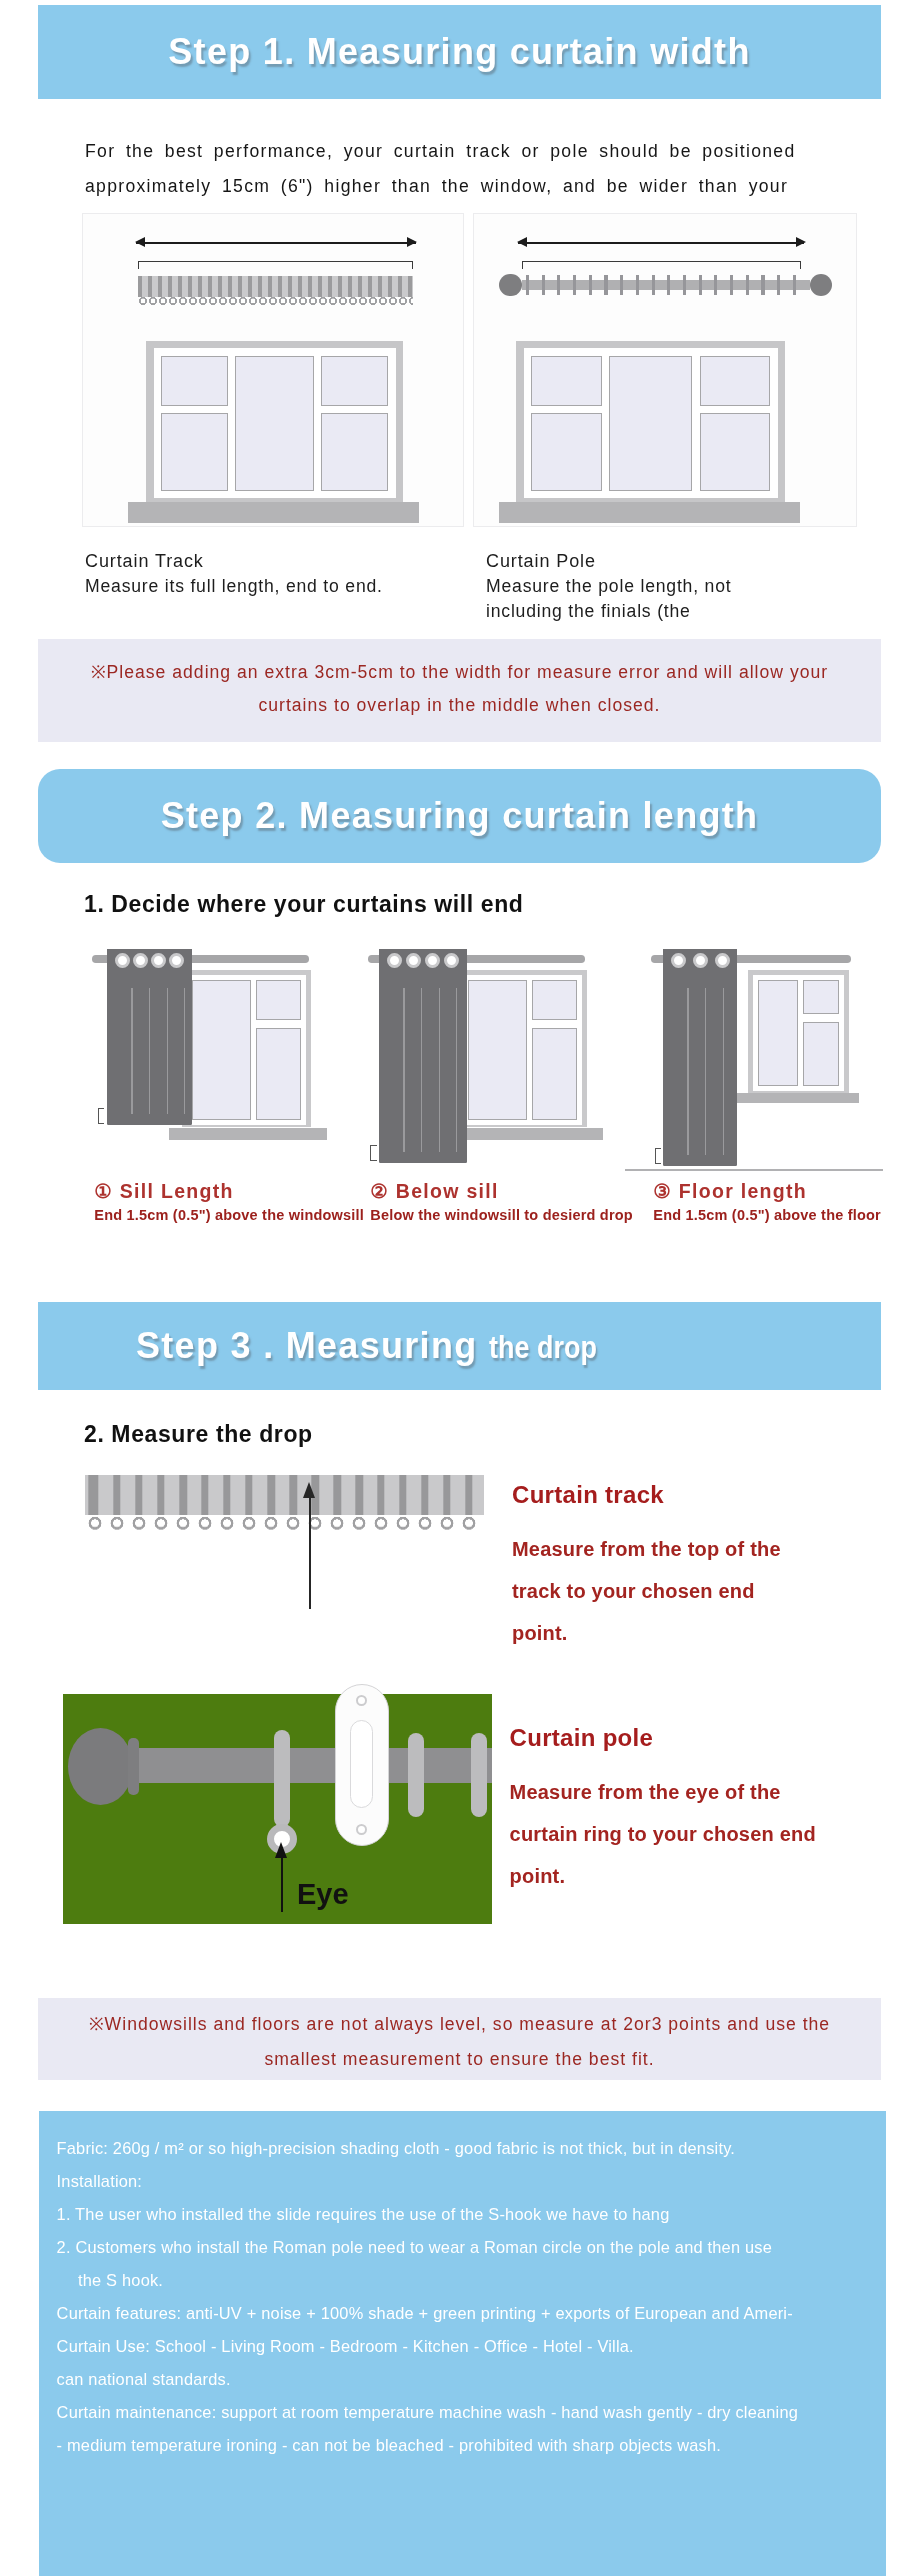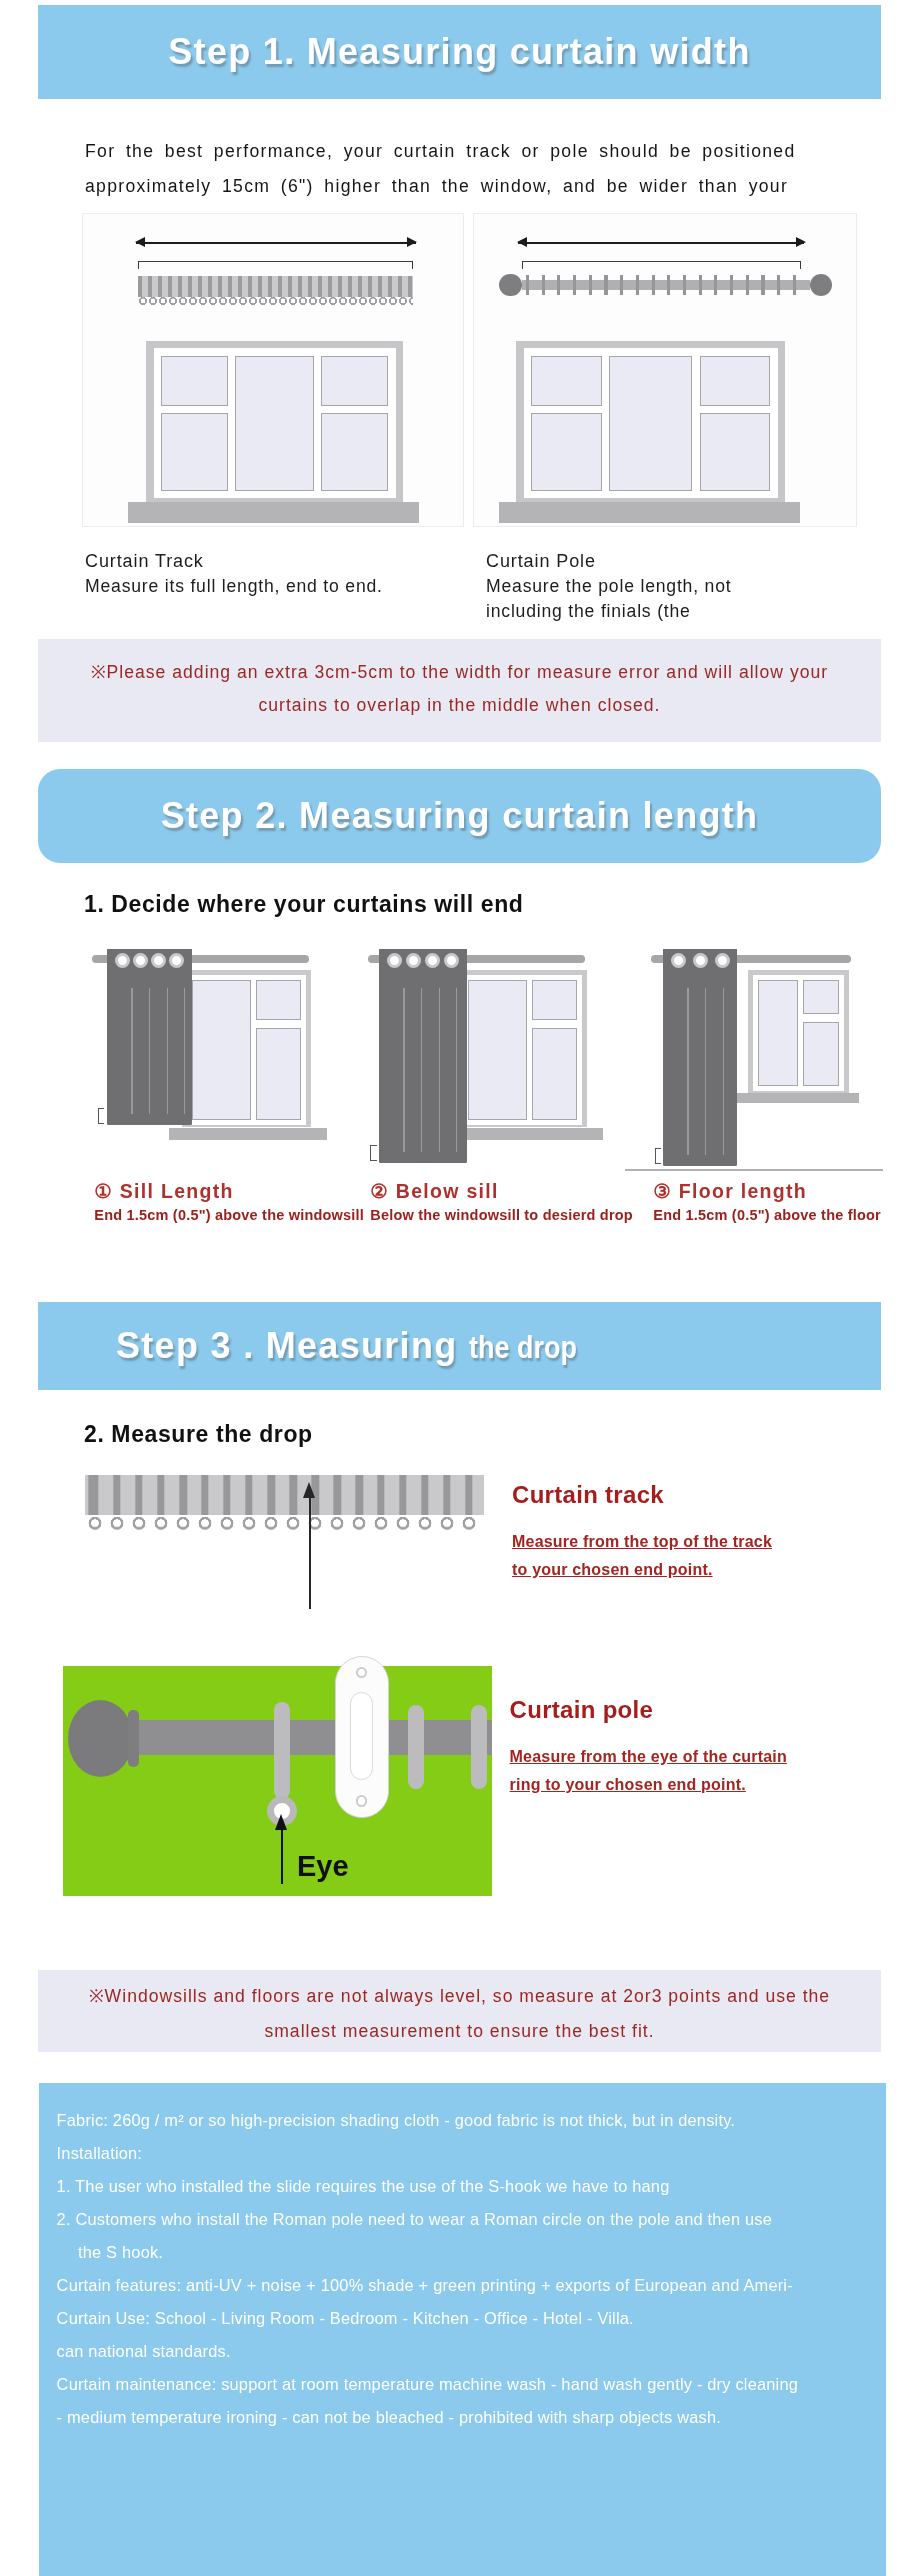--- a/index.html
+++ b/index.html
@@ -11,21 +11,21 @@
   .banner {
     margin-left: 38px; width: 843px; height: 94px;
     background: #8BCAEC; color: #ffffff;
     font-size: 36px; font-weight: 700; letter-spacing: 1.3px;
     text-align: center; line-height: 94px;
     text-shadow: 1.9px 2.5px 1.9px rgba(95,115,130,.55);
     white-space: nowrap;
   }
   .banner.b1 { margin-top: 5px; }
   .banner.b2 { margin-top: 26.4px; border-radius: 22px; }
-  .banner.b3 { margin-top: 79px; height: 88px; line-height: 88px; text-align: left; padding-left: 78px; }
+  .banner.b3 { margin-top: 79px; height: 88px; line-height: 88px; text-align: left; padding-left: 98px; }
   .b3suf { display: inline-block; transform: scaleX(.87); transform-origin: left center; margin-left: 11.3px; font-size: 31px; letter-spacing: 0; }
 
   
   .intro {
     margin: 35px 0 0 85px; width: 769px;
     font-size: 17.6px; line-height: 35px; color: #161616;
     letter-spacing: 1.3px; word-spacing: 4.4px;
   }
   .illus-row { margin: 8.8px 0 0 82px; display: flex; gap: 9.4px; }
   .panel { position: relative; width: 382px; height: 314px; background: #fdfdfd; border: 0.6px solid #ececee; }
@@ -103,24 +103,24 @@
     background-position: 6.3px 0; }
   .track3rings { position: absolute; top: 40px; left: 0; width: 399px; height: 17.6px;
     background-image: radial-gradient(circle at 10px 8.2px, #ffffff 0 3.8px, #a0a0a2 4.1px 6.3px, rgba(0,0,0,0) 6.6px);
     background-size: 22px 17.6px; background-repeat: repeat-x; }
   .arr3line { position: absolute; left: 224px; top: 22.6px; width: 1.9px; height: 112px; background: #262626; }
   .arr3head { position: absolute; left: 218px; top: 7.5px; width: 0; height: 0;
     border-left: 6.3px solid transparent; border-right: 6.3px solid transparent; border-bottom: 16.4px solid #262626; }
 
   .red-col { margin-left: 24px; padding-top: 6.3px; width: 314px; }
   .red-title { font-size: 24px; font-weight: 700; color: #A51D1D; letter-spacing: 0.3px; }
-  .red-body { margin-top: 19px; font-size: 16px; font-weight: 700; color: #A32420; line-height: 28px; width: 280px; letter-spacing: 0.2px; text-decoration: underline; }
+  .red-body { margin-top: 19px; font-size: 20px; font-weight: 700; color: #A32420; line-height: 42px; width: 280px; letter-spacing: 0.2px; }
 
   .pole-row { margin: 40px 0 0 63px; display: flex; }
-  .p3fig { position: relative; width: 429px; height: 230px; background: #84cc16; }
+  .p3fig { position: relative; width: 429px; height: 230px; background: #4d7c0f; }
   .p3bar { position: absolute; left: 67px; top: 54px; right: 0; height: 35px; background: #8f8f91; z-index: 1; }
   .p3finial { position: absolute; left: 5px; top: 34px; width: 65px; height: 77px; border-radius: 50%; background: #7b7b7d; z-index: 2; }
   .p3collar { position: absolute; left: 65px; top: 44px; width: 11.3px; height: 57px; border-radius: 5px; background: #7e7e80; z-index: 2; }
   .p3ring { position: absolute; width: 16.4px; height: 84px; top: 39px; border-radius: 8.2px; background: #bcbcbe; z-index: 2; }
   .p3ring.r1 { left: 345px; } .p3ring.r2 { left: 408px; }
   .p3hang { position: absolute; left: 211px; top: 36px; width: 16.4px; height: 97px; border-radius: 8.2px; background: #bcbcbe; z-index: 2; }
   .p3eyering { position: absolute; left: 204px; top: 130px; width: 30px; height: 30px;
     border: 7px solid #b9b9bb; border-radius: 50%; background: #ffffff; z-index: 2; }
   .p3bracket { position: absolute; left: 272px; top: -10px; width: 54px; height: 162px;
     background: #fcfcfc; border: 1.9px solid #d4d4d6; border-radius: 27px; z-index: 3; }

